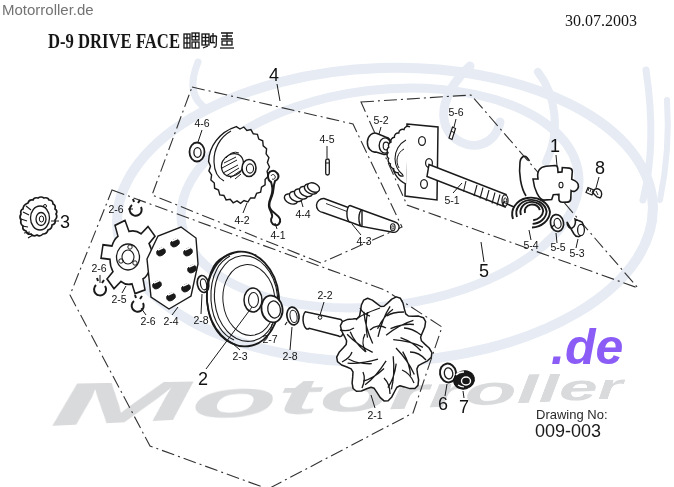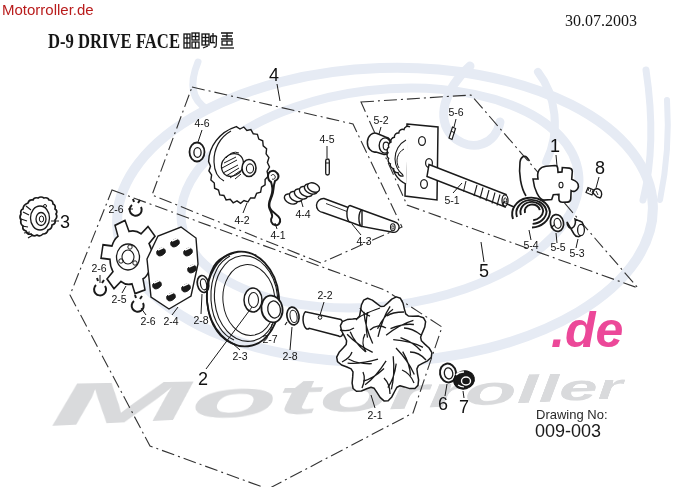--- a/index.html
+++ b/index.html
@@ -1,27 +1,27 @@
 <!DOCTYPE html>
 <html><head>
 <meta charset="utf-8">
 <style>
   html,body{margin:0;padding:0;}
   body{width:674px;height:487px;overflow:hidden;background:#fff;position:relative;
        font-family:"Liberation Sans",sans-serif;}
   #wmtop{position:absolute;left:2px;top:1px;font:15px "Liberation Sans",sans-serif;
-       color:#b91c1c;letter-spacing:0px;}
+       color:#737373;letter-spacing:0px;}
   #wmbig{position:absolute;left:49px;top:361px;height:88px;width:1200px;
        font:bold italic 62px "Liberation Sans",sans-serif;color:#d9dadc;
        transform-origin:left 0px;
        transform:perspective(770px) rotateY(30deg);
        white-space:nowrap;letter-spacing:0px;line-height:88px;}
   #wmbig span{display:inline-block;transform:scaleX(3.55);transform-origin:left center;line-height:64px;}
-  #wmde{position:absolute;left:551px;top:301px;font:bold italic 50px "Liberation Sans",sans-serif;
-       color:#ec4899;}
+  #wmde{position:absolute;left:551px;top:318px;font:bold italic 50px "Liberation Sans",sans-serif;
+       color:#8b5cf6;}
   svg{position:absolute;left:0;top:0;}
 </style>
 </head>
 <body>
 <div id="wmtop">Motorroller.de</div>
 <div id="wmbig"><span>Motorroller</span></div>
 <div id="wmde">.de</div>
 <svg width="674" height="487" viewBox="0 0 674 487">
 
 <g fill="none" stroke="#e6ebf4" stroke-width="8" stroke-linecap="round">

